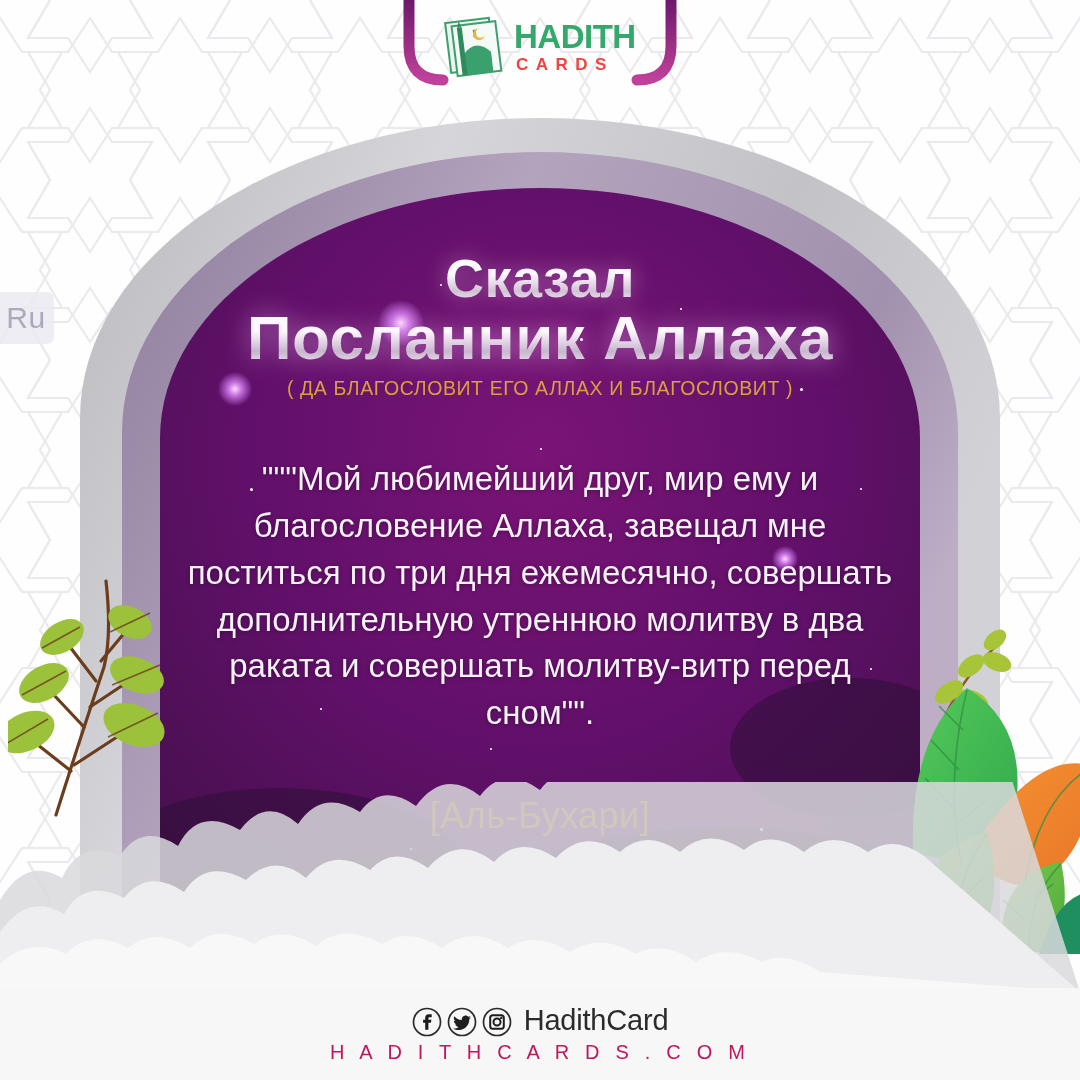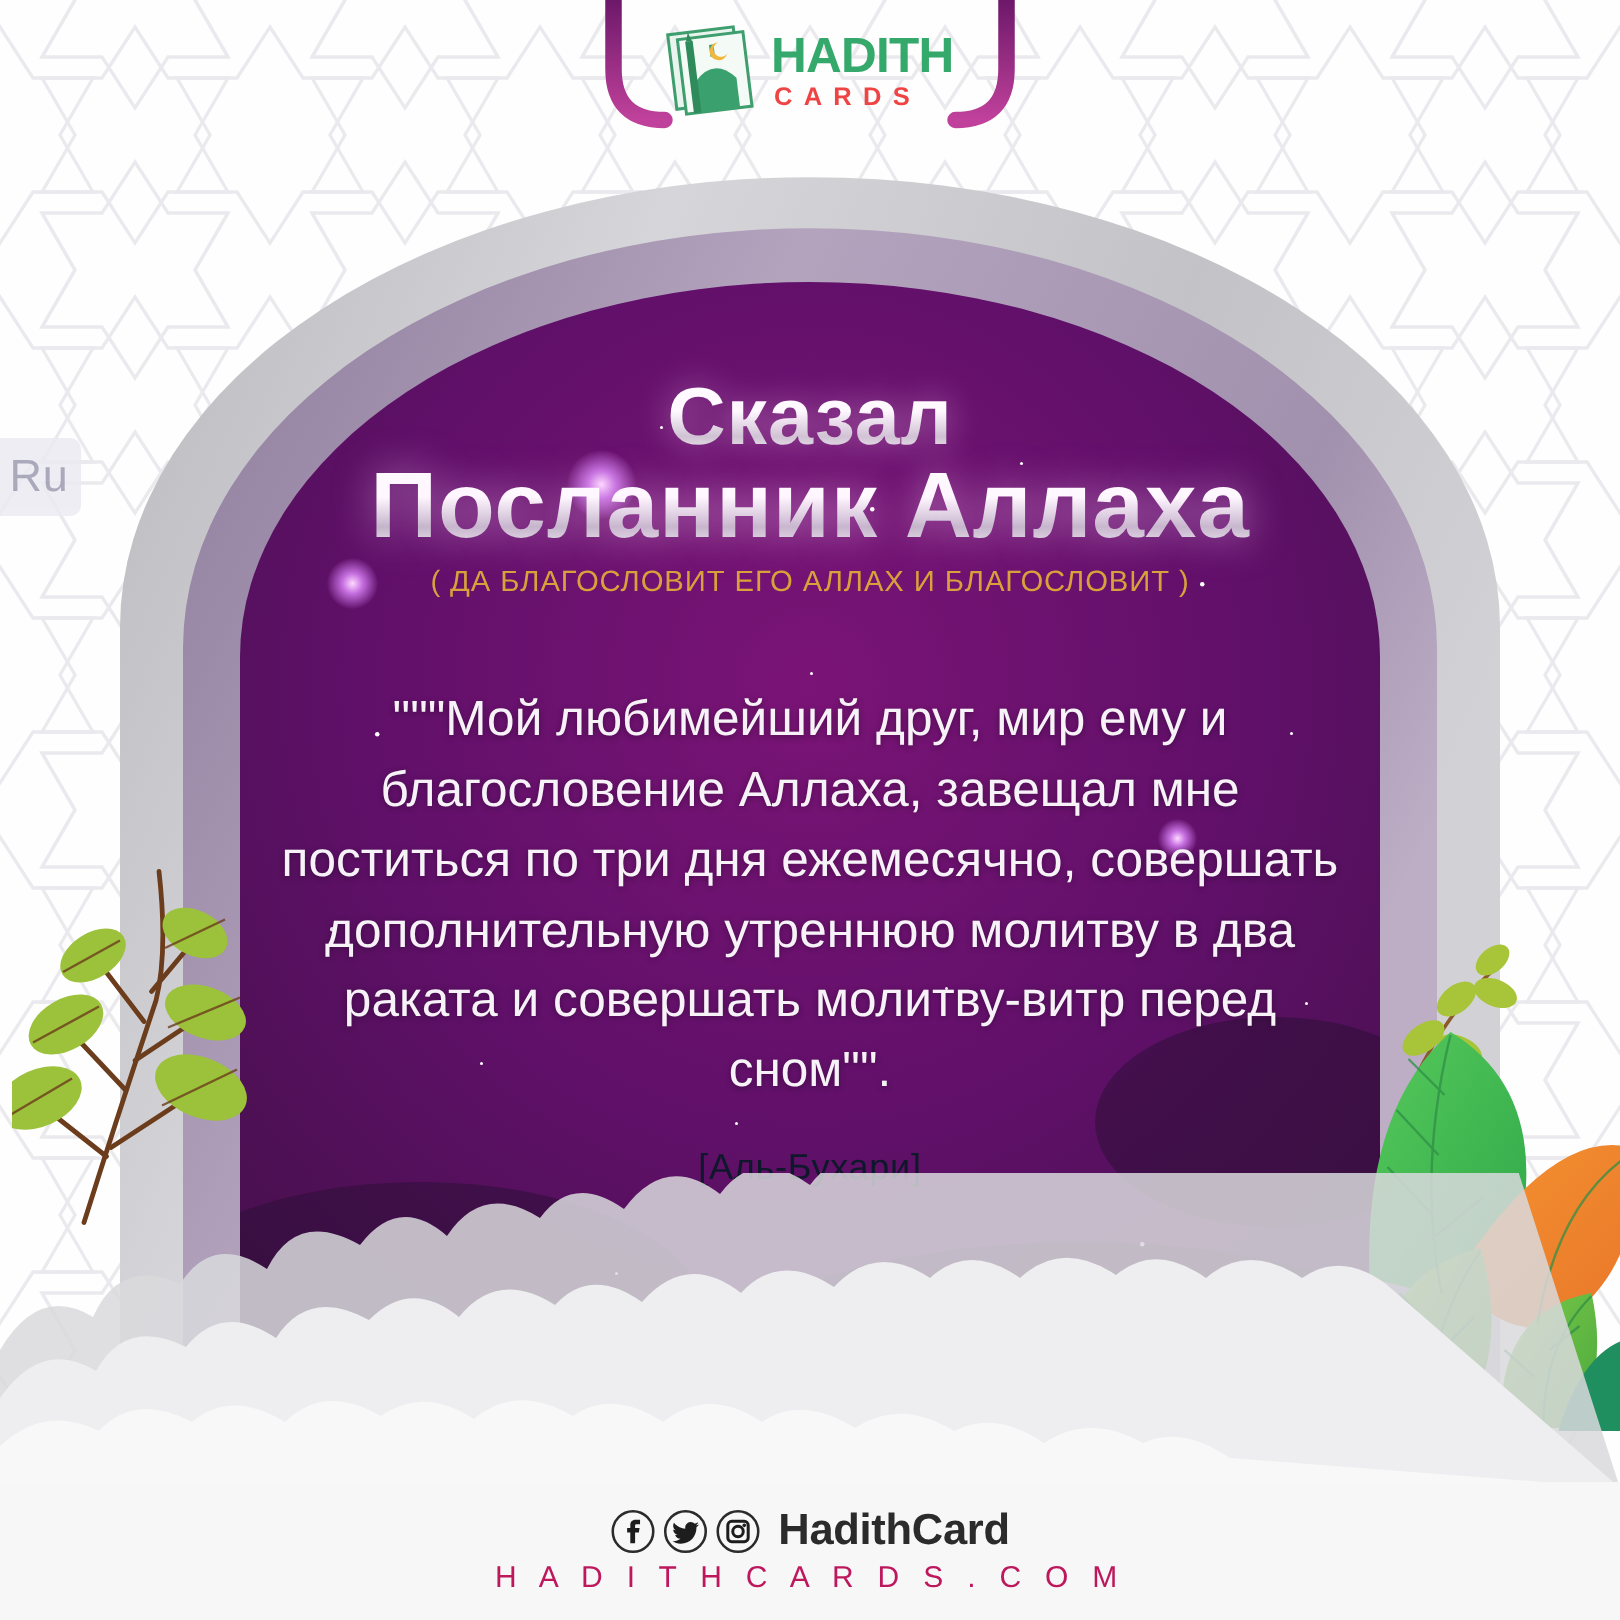--- a/index.html
+++ b/index.html
@@ -43,34 +43,34 @@
           -webkit-background-clip:text;background-clip:text;color:transparent;
           text-shadow:0 0 22px rgba(255,210,255,.45);line-height:1.06;}
   #title2{font-size:62px;font-weight:bold;letter-spacing:.5px;margin-top:-2px;
           background:linear-gradient(180deg,#ffffff 0%,#ffffff 40%,#bdb2c4 70%,#ffffff 100%);
           -webkit-background-clip:text;background-clip:text;color:transparent;
           text-shadow:0 0 26px rgba(255,210,255,.5);line-height:1.06;}
   #subtitle{font-size:19.5px;font-weight:500;color:#d9a13c;letter-spacing:.6px;
             margin-top:6px;}
   #hadith{margin-top:56px;font-size:33px;line-height:1.42;color:#f7f2f8;
           font-weight:400;text-shadow:0 1px 4px rgba(0,0,0,.35);}
-  #source{margin-top:28px;font-size:24px;color:#0f172a;letter-spacing:.5px;}
+  #source{margin-top:58px;font-size:36px;color:#a16207;letter-spacing:.5px;}
 
   
   #leaf-left{position:absolute;left:8px;top:575px;width:165px;height:245px;}
   #leaf-right{position:absolute;left:905px;top:600px;width:180px;height:370px;}
 
   
   #clouds{position:absolute;left:0;bottom:88px;width:1080px;height:210px;}
 
   
   #footer{position:absolute;left:0;bottom:0;width:1080px;height:92px;
           display:flex;flex-direction:column;align-items:center;justify-content:center;
           gap:4px;background:#f7f7f7;}
-  #footer-row{display:flex;align-items:center;gap:5px;font-weight:bold;}
+  #footer-row{display:flex;align-items:flex-end;gap:5px;}
   .sicon{width:30px;height:30px;}
   #footer-name{font-size:29px;color:#2b2b2b;margin-left:7px;letter-spacing:-.2px;}
   #footer-url{font-size:20px;color:#be185d;letter-spacing:5.2px;font-weight:500;}
 
   
   #ru-badge{position:absolute;left:-14px;top:292px;width:68px;height:52px;
             background:#eceaf2;border-radius:7px;display:flex;align-items:center;
             justify-content:center;opacity:.82;}
   #ru-text{font-size:30px;color:#9a98ae;letter-spacing:.5px;padding-left:12px;}
 </style>

